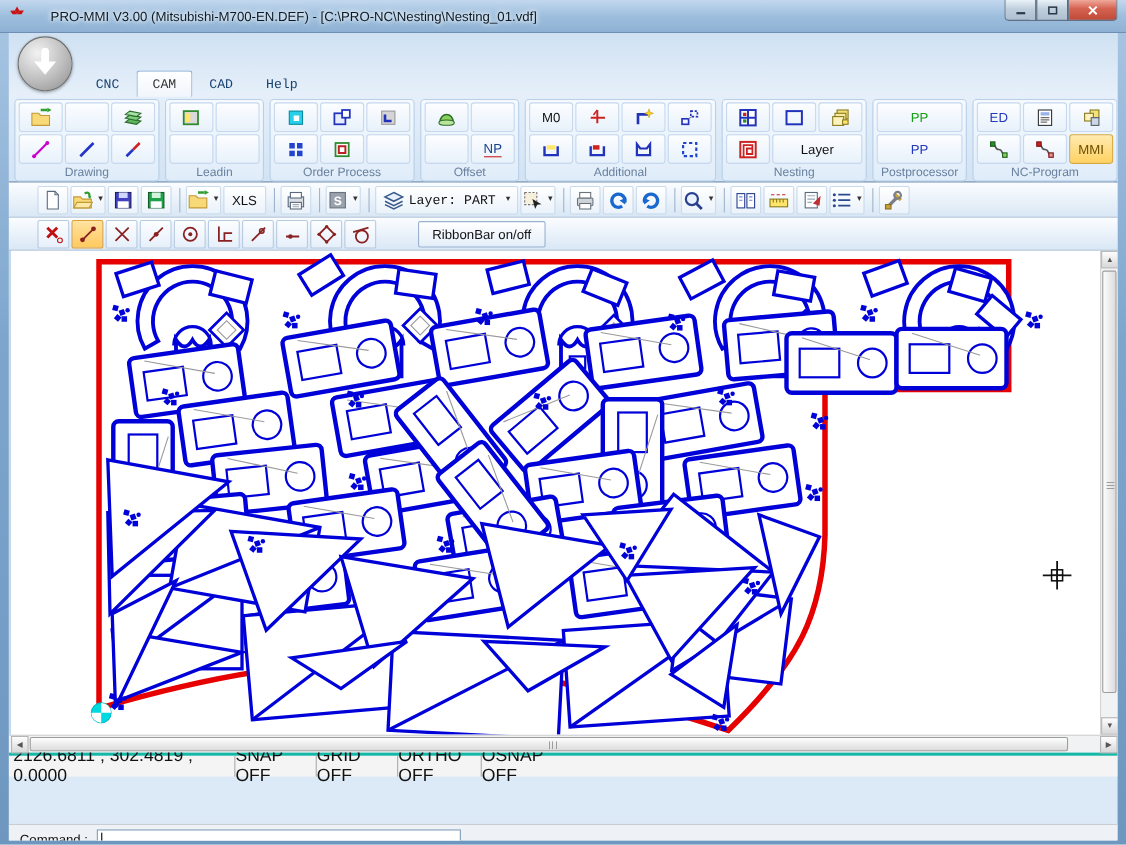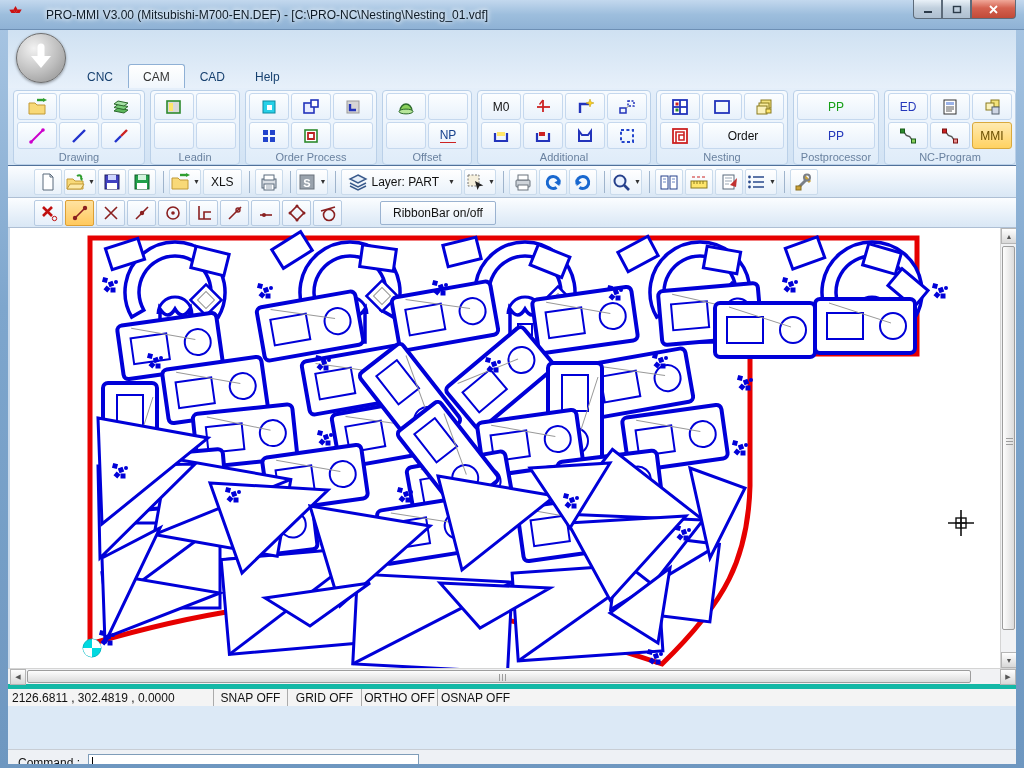--- a/index.html
+++ b/index.html
@@ -13,21 +13,21 @@
   .winbtns { position:absolute; top:0; right:8px; display:flex; }
   .winbtn { height:19px; width:29px; display:flex; align-items:center; justify-content:center;
     background:linear-gradient(#e9f1f8,#c0cfdd 45%, #aebfd0); border:1px solid #5d6b7a; border-top:none;
     color:#2b3a49; font-size:11px; font-weight:bold; }
   .winbtn.first { border-radius:0 0 0 4px; }
   .winbtn.close { width:45px; background:linear-gradient(#f0a899,#d4614f 45%, #c14a38); color:#fff; border-radius:0 0 4px 0; }
 
   
   #app-body { position:absolute; top:30px; left:8px; width:1008px; bottom:4px; background:#dce9f6; overflow:hidden; }
 
-  .ribbon-top { position:relative; height:58px; background:linear-gradient(#cfe1f2,#e7f0fa); }
+  .ribbon-top { position:relative; height:58px; background:linear-gradient(#cfe1f2,#e7f0fa);font-family:Liberation Mono, monospace; }
   .appbtn { position:absolute; left:8px; top:3px; width:50px; height:50px; border-radius:50%;
     background:radial-gradient(circle at 35% 30%, #f2f2f2, #bdbdbd 55%, #8b8b8b); border:1px solid #6f6f6f;
     display:flex; align-items:center; justify-content:center; box-shadow:0 1px 3px rgba(0,0,0,.4); }
   .tabrow { position:absolute; left:64px; bottom:0; display:flex; }
   .tab { padding:5px 14px 4px 14px; font-size:12px; color:#16406f; border:1px solid transparent; border-bottom:none; }
   .tab.active { background:linear-gradient(#ffffff,#f0f6fc); border-color:#8fb0d5; border-radius:3px 3px 0 0; color:#333; }
 
   .ribbon-groups { height:78px; background:linear-gradient(#e5effa,#d2e3f4); border-bottom:1px solid #50719a;
     display:flex; gap:5px; padding:2px 2px 0 5px; }
   .rgroup { position:relative; border:1px solid #bad0e8; border-radius:4px;
@@ -42,21 +42,21 @@
   .rbtn .tt.u { border-bottom:1px solid #cc2222; }
   .rlabel { position:absolute; bottom:1px; left:0; right:0; text-align:center; font-size:11px; color:#69819f; }
 
   .toolbar { height:32px; background:linear-gradient(#fbfdff,#d9e7f5); border-bottom:1px solid #aebfd4;
     display:flex; align-items:center; padding-left:26px; }
   .toolbar.snap { height:30px; }
   .tbtn { height:26px; min-width:28px; display:flex; align-items:center; justify-content:center;
     border:1px solid #cadbec; border-radius:2px; background:linear-gradient(#ffffff,#eaf2fa); margin-right:2px; font-size:12px; color:#111; }
   .tbtn.txt { padding:0 7px; }
   .tbtn .dd { font-size:7px; color:#333; margin-left:3px; }
-  .tbtn.combo { padding:0 6px; }
+  .tbtn.combo { padding:0 6px;font-family:Liberation Mono, monospace; }
   .tbtn.combo .lbl { margin:0 6px 0 4px; }
   .tsep { width:1px; height:22px; background:#9fb4cc; margin:0 5px; flex:none; }
   .snapbtn { width:29px; height:26px; display:flex; align-items:center; justify-content:center;
     border:1px solid #b7cbe2; border-radius:2px; background:linear-gradient(#fcfeff,#e6effa); margin-right:2px; }
   .snapbtn.hl { background:linear-gradient(#ffe2a0,#ffc95e); border-color:#dd9f33; }
   .togglebtn { margin-left:36px; padding:4px 12px; border:1px solid #9ab2d0; border-radius:2px;
     background:linear-gradient(#ffffff,#e4eef9); font-size:12px; color:#111; }
 
   
   .canvas-row { position:relative; height:440px; background:#c7d8ea; }
@@ -72,22 +72,22 @@
   .vscroll .down { position:absolute; bottom:0; }
   .hscroll { position:relative; height:16px; background:#f1f2f4; border-top:1px solid #d4d4d4; }
   .hscroll .left { position:absolute; left:2px; top:0; }
   .hscroll .right { position:absolute; right:0; top:0; }
   .hthumb { position:absolute; left:19px; top:1px; height:13px; width:944px;
     background:linear-gradient(#fdfdfd,#dcdcdc); border:1px solid #9d9d9d; border-radius:2px; }
   .hthumb .grip { left:50%; top:3px; width:9px; height:7px;
     background:repeating-linear-gradient(90deg,#9d9d9d 0 1px, transparent 1px 3px); }
 
   
-  .statusbar { height:22px; background:#f4f4f4; border-top:5px solid #14b8a6; display:flex; align-items:stretch;
-    font-size:12px; color:#111; }
+  .statusbar { height:22px; background:#f4f4f4; border-top:3px solid #14b8a6; display:flex; align-items:stretch;
+    font-size:16px; color:#111; }
   .st-coords { width:205px; display:flex; align-items:center; padding-left:4px; }
   .st-flag { width:74px; display:flex; align-items:center; justify-content:center; border-left:1px solid #ababab; }
   .commandbar { height:26px; background:#eef1f5; border-top:1px solid #c8cdd4; display:flex; align-items:center;
     padding-left:10px; font-size:12px; color:#111;margin-top:43px; }
   .cmdinput { margin-left:8px; width:331px; height:18px; border:1px solid #7f9db9; background:#fff; position:relative; }
   .caret { position:absolute; left:3px; top:2px; width:1px; height:13px; background:#000; animation:blink 1s steps(1) infinite; }
   @keyframes blink { 50% { opacity:0; } }
   .bottomfill { height:32px; background:#f0f0f0; border-top:1px solid #e0e0e0; }
 </style>
 </head>
@@ -331,21 +331,21 @@
             </div>
           </div>
           <div class="rrow">
             <div class="rbtn">
               <svg width="20" height="20" viewBox="0 0 20 20">
                 <rect x="3" y="3" width="14" height="14" fill="#fff" stroke="#cc2222" stroke-width="1.8"></rect>
                 <path d="M6 17V6h8v8H9V9h5" fill="none" stroke="#cc2222" stroke-width="1.6"></path>
               </svg>
             </div>
             <div class="rbtn w2">
-              <span class="tt" style="color: rgb(17, 17, 17);">Order</span>
+              <span class="tt" style="color: rgb(17, 17, 17);">Layer</span>
             </div>
           </div>
           <div class="rlabel">Nesting</div>
         </div>
         <div class="rgroup">
           <div class="rrow">
             <div class="rbtn w1">
               <span class="tt" style="color: rgb(23, 160, 23);">PP</span>
             </div>
           </div>

